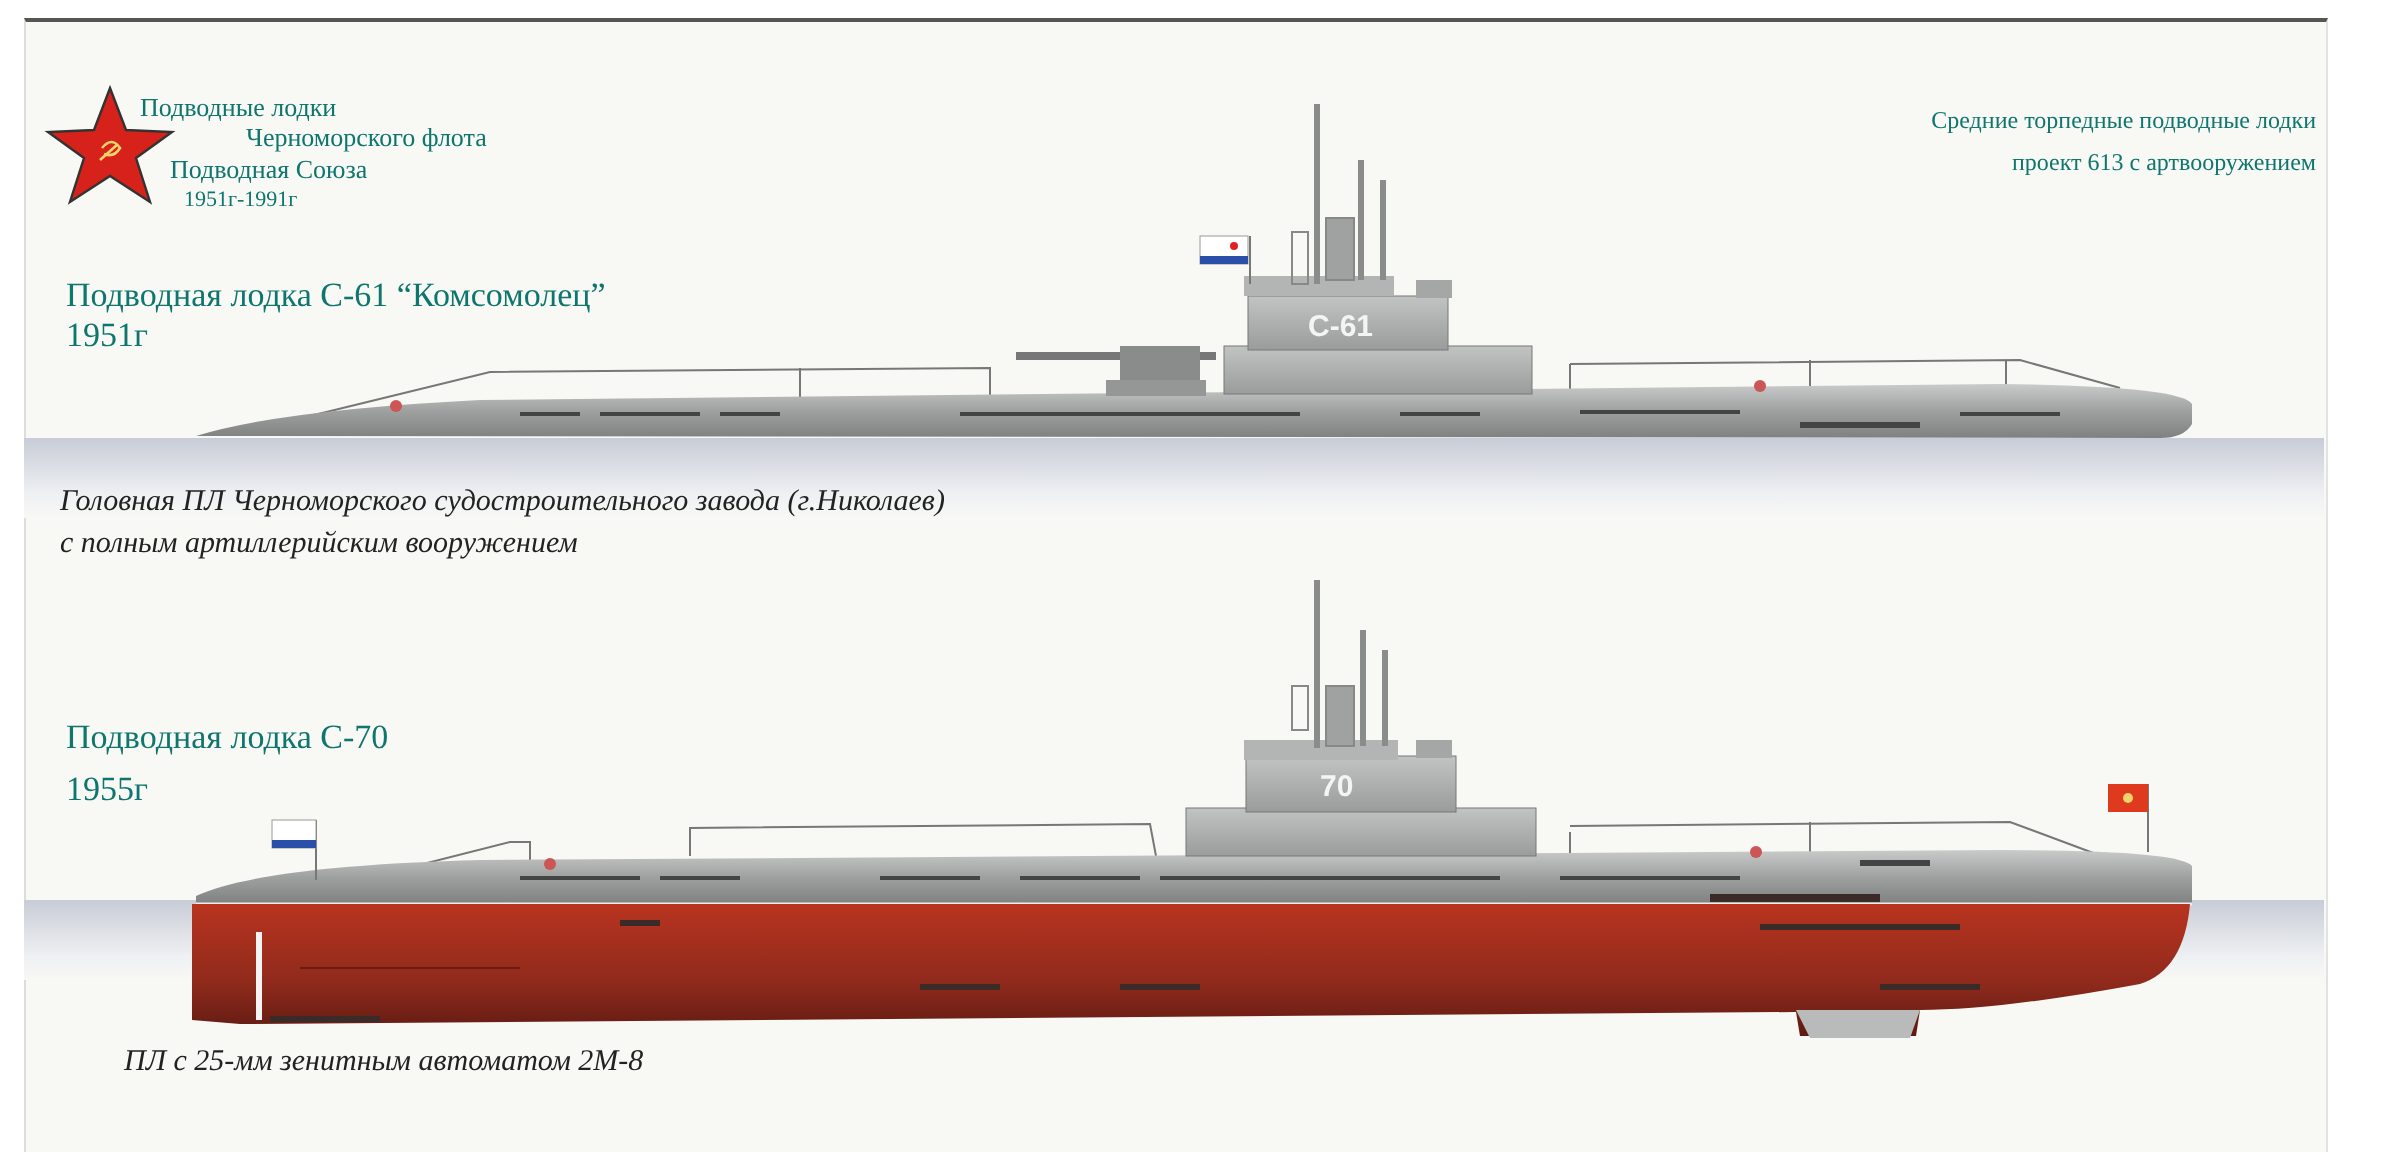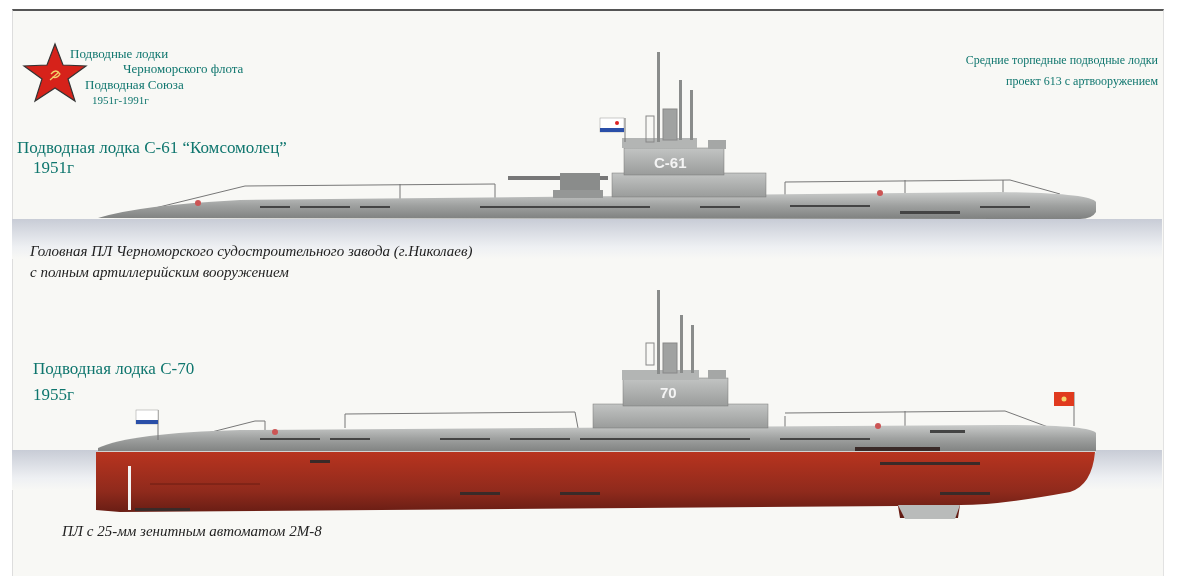--- a/index.html
+++ b/index.html
@@ -149,20 +149,20 @@
 </svg>
 
 <div class="t hdr-small" style="left:70px;top:47px;">Подводные лодки</div>
 <div class="t hdr-small" style="left:95px;top:62px;margin-left:28px;">Черноморского флота</div>
 <div class="t hdr-small" style="left:85px;top:78px;">Подводная Союза</div>
 <div class="t hdr-small" style="left:92px;top:93px;font-size:11px;text-align:right;">1951г-1991г</div>
 
 <div class="t hdr-right" style="right:42px;top:50px;">Средние торпедные подводные лодки</div>
 <div class="t hdr-right" style="right:42px;top:71px;">проект 613 с артвооружением</div>
 
-<div class="t boat-title" style="left:17px;top:138px;">Подводная лодка С-61 “Комсомолец”</div>
+<div class="t boat-title" style="left:33px;top:138px;">Подводная лодка С-61 “Комсомолец”</div>
 <div class="t boat-title" style="left:33px;top:158px;">1951г</div>
 <div class="t italic" style="left:30px;top:241px;font-family:Liberation Serif, serif;">Головная ПЛ Черноморского судостроительного завода (г.Николаев)</div>
 <div class="t italic" style="left:30px;top:262px;">с полным артиллерийским вооружением</div>
 
 <div class="t boat-title" style="left:33px;top:359px;">Подводная лодка С-70</div>
 <div class="t boat-title" style="left:33px;top:385px;">1955г</div>
 <div class="t italic" style="left:30px;top:521px;margin-left:32px;">ПЛ с 25-мм зенитным автоматом 2М-8</div>
 
 </body></html>

